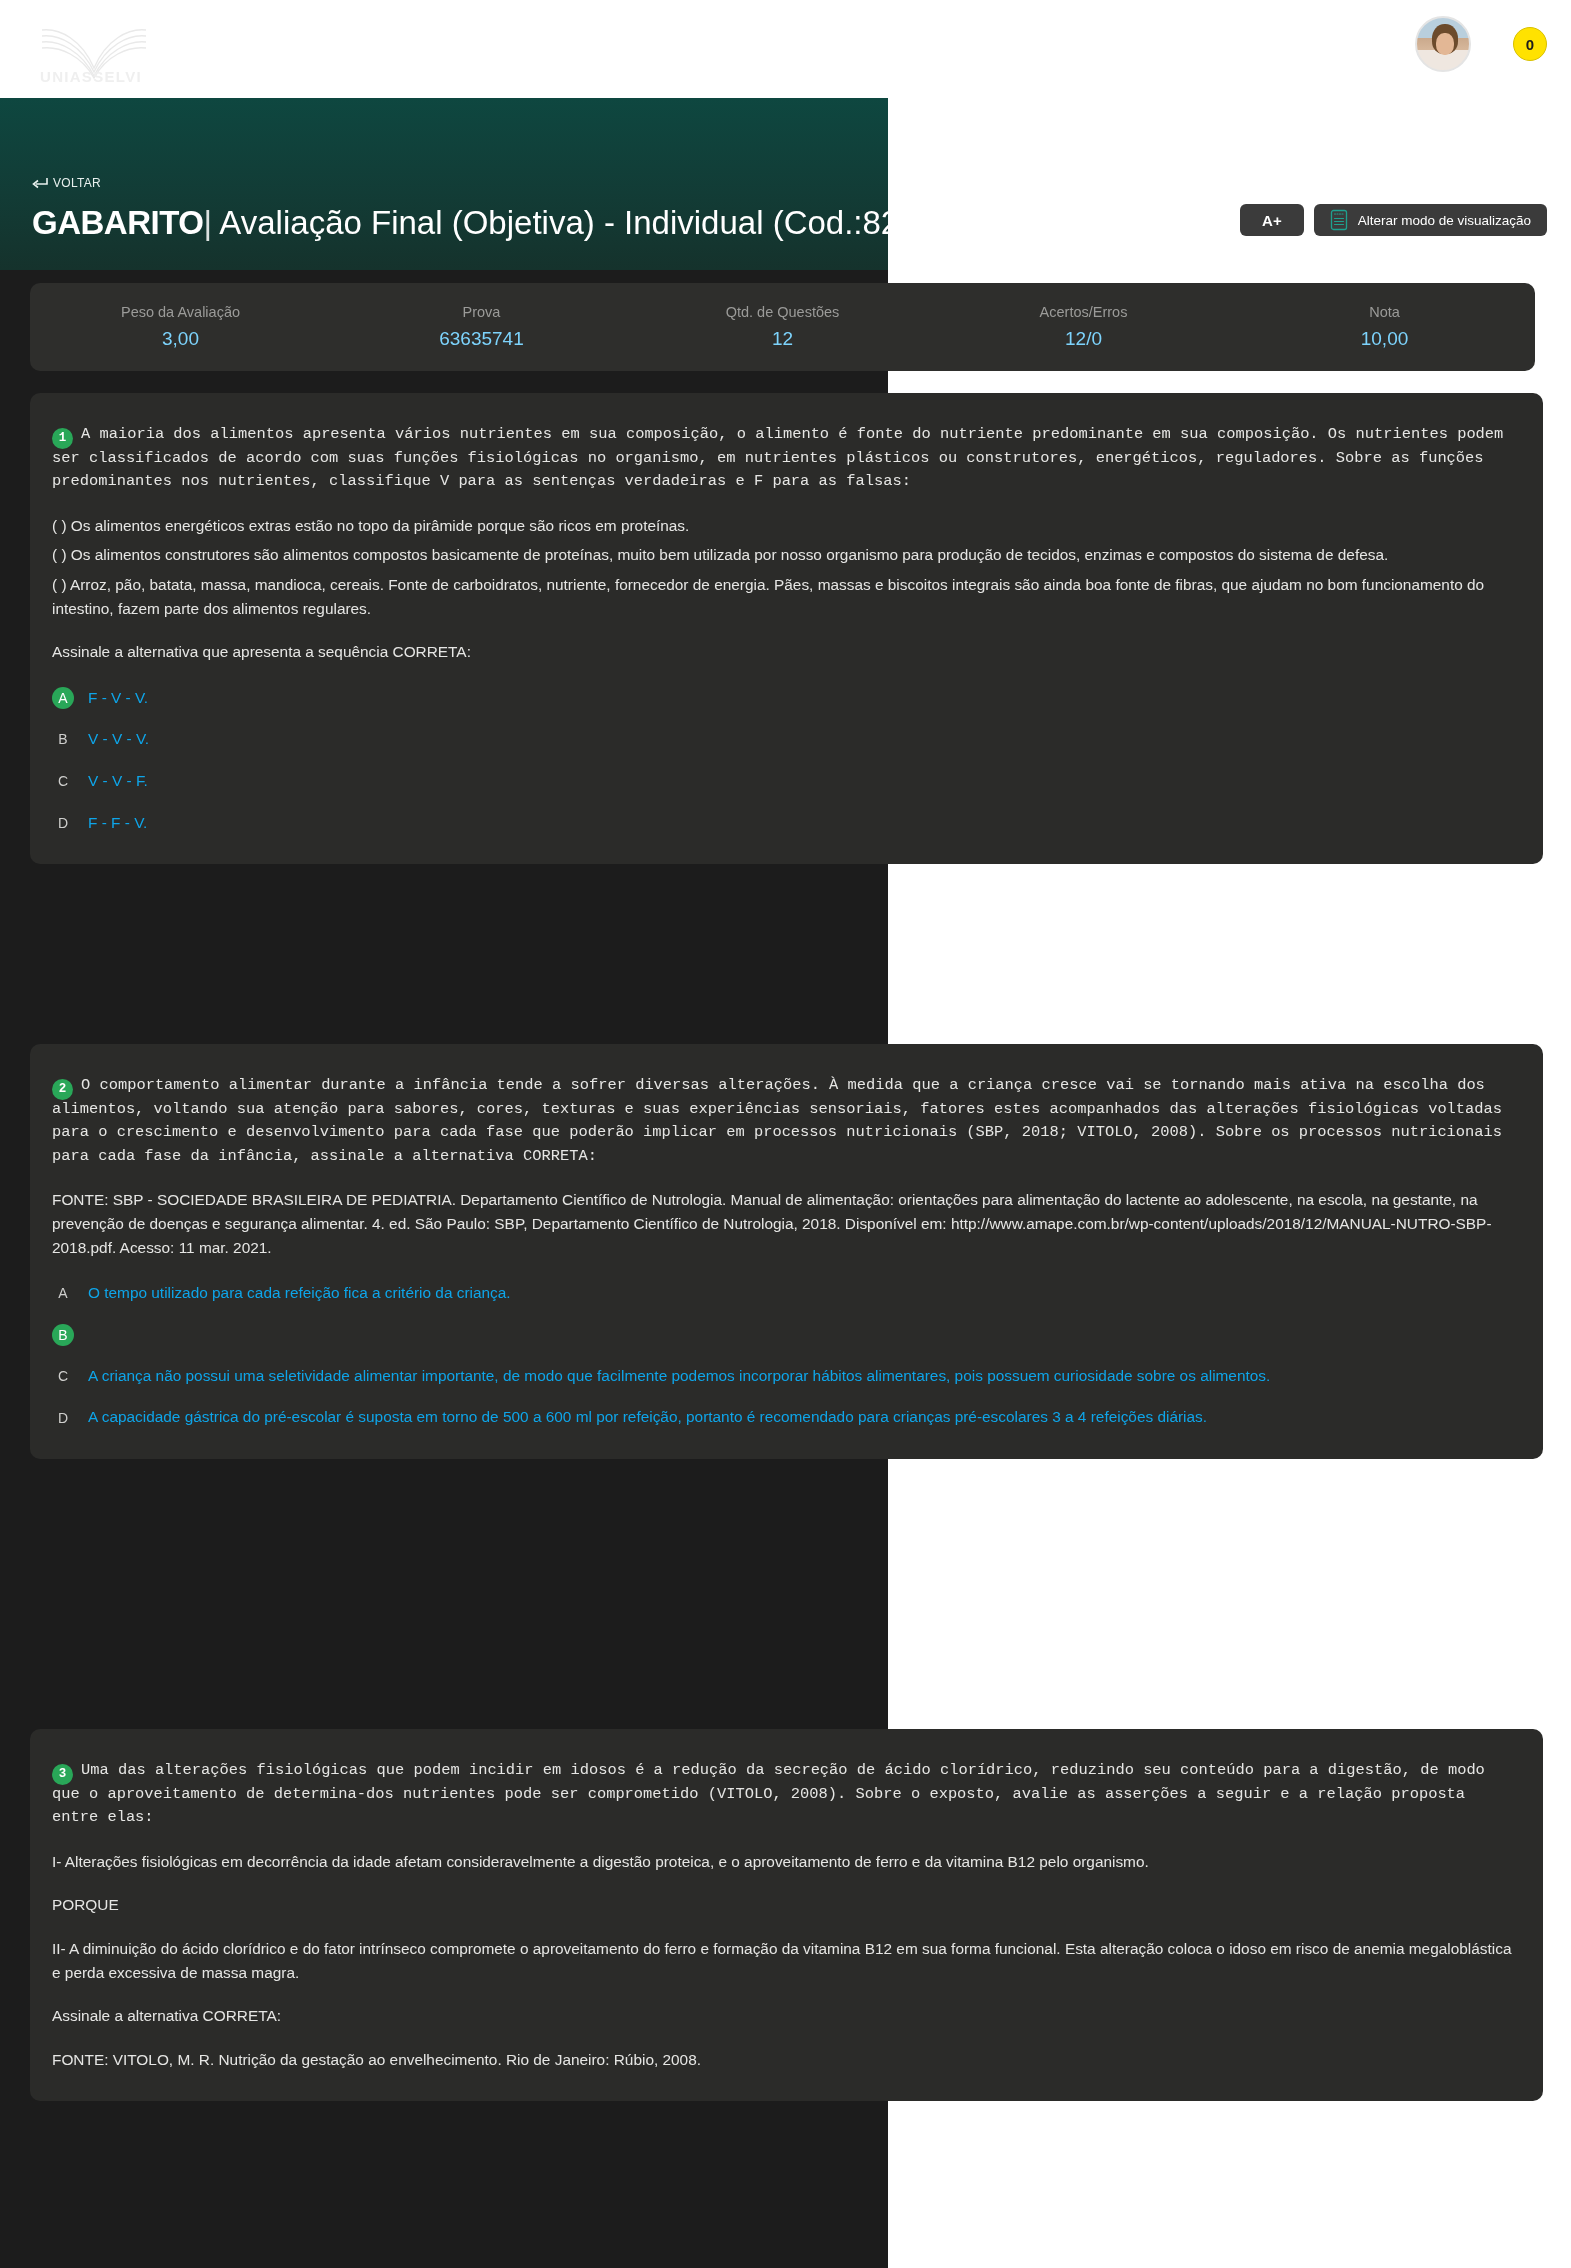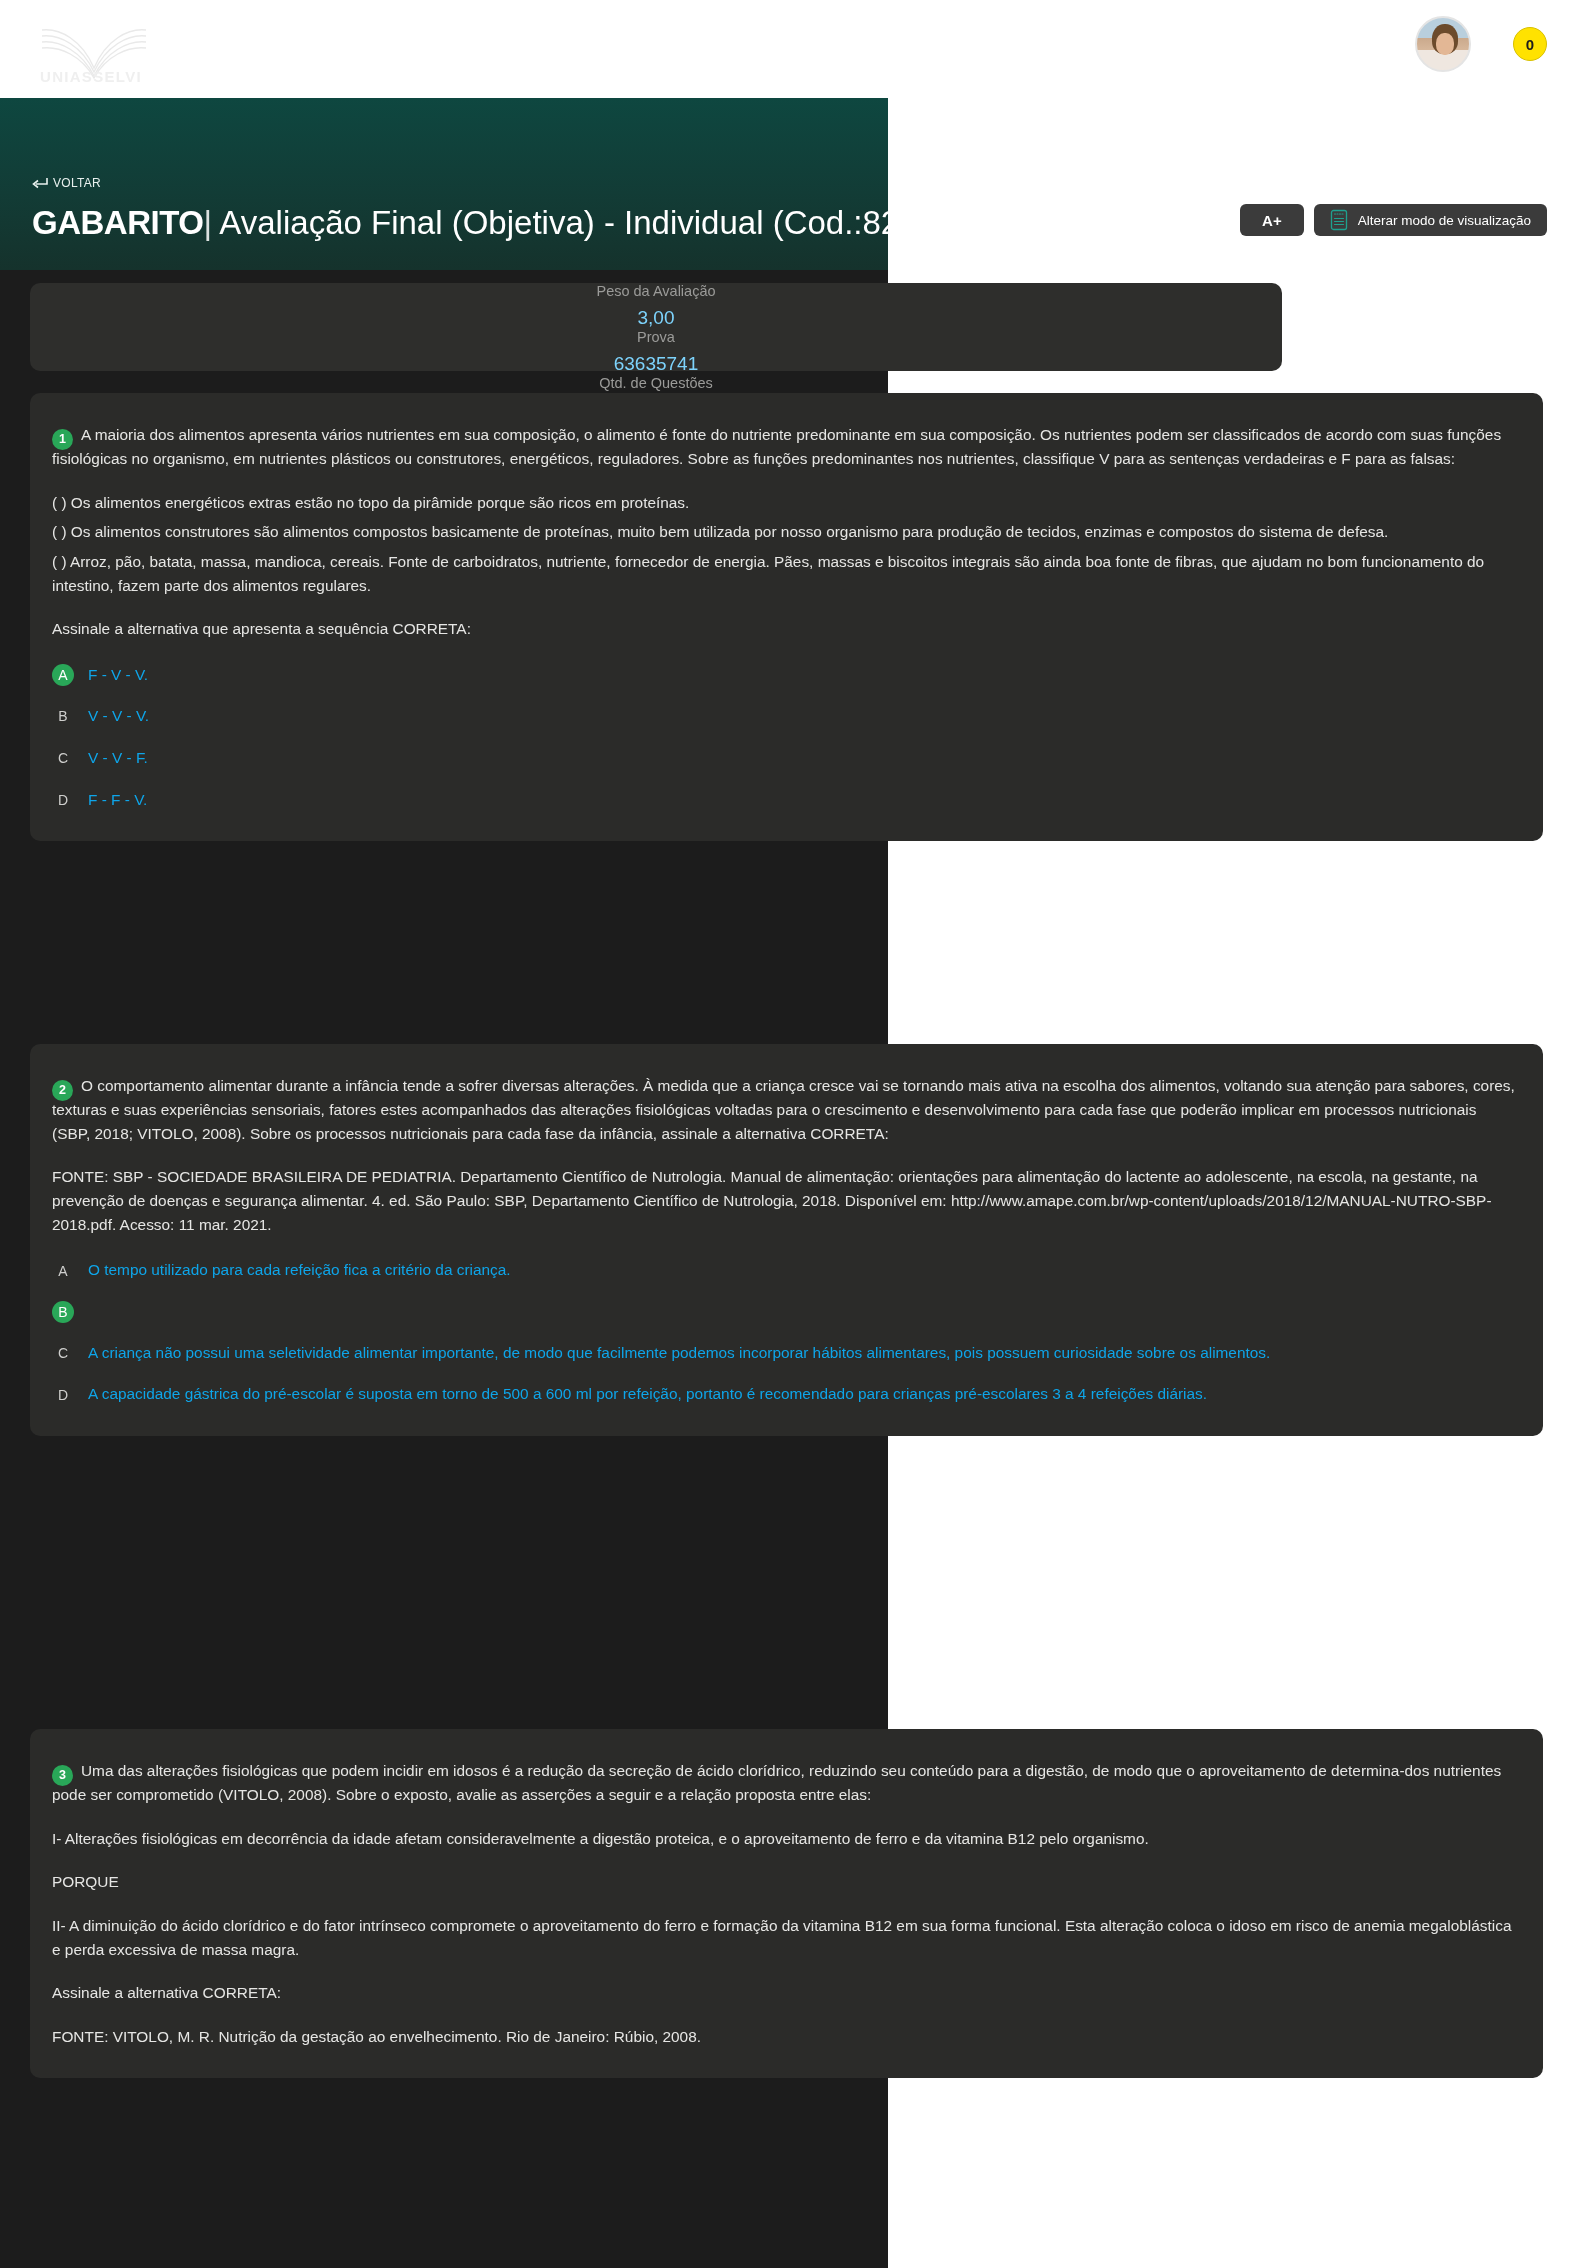--- a/index.html
+++ b/index.html
@@ -153,28 +153,27 @@
     cursor: pointer;
     white-space: nowrap;
   }
   .btn-dark.compact { padding: 0 22px; font-weight: bold; font-size: 15px; }
   .btn-icon { width: 18px; height: 22px; display: block; }
 
   
   .stats {
     position: absolute;
     left: 30px; top: 283px;
-    width: 1252px;
+    width: 1505px;
     height: 88px;
     background: #2e2e2c;
     border-radius: 10px;
     display: flex;
     align-items: center;
     z-index: 3;
-    flex-direction: column;
   }
   .stat {
     flex: 1;
     text-align: center;
     color: #ffffff;
   }
   .stat .lbl {
     display: block;
     font-size: 14.5px;
     color: #9b9b99;
@@ -200,20 +199,21 @@
   }
   #card-q1 { top: 393px; }
   #card-q2 { top: 1044px; }
   #card-q3 { top: 1729px; }
 
   .qline {
     font-size: 15.4px;
     line-height: 23.6px;
     color: #e6e6e4;
     font-weight: 300;
+    font-family: Liberation Mono, monospace;
   }
   .qnum {
     display: inline-flex;
     width: 21px; height: 21px;
     border-radius: 50%;
     background: #29a758;
     color: #ffffff;
     font-size: 12.5px;
     font-weight: bold;
     align-items: center;

